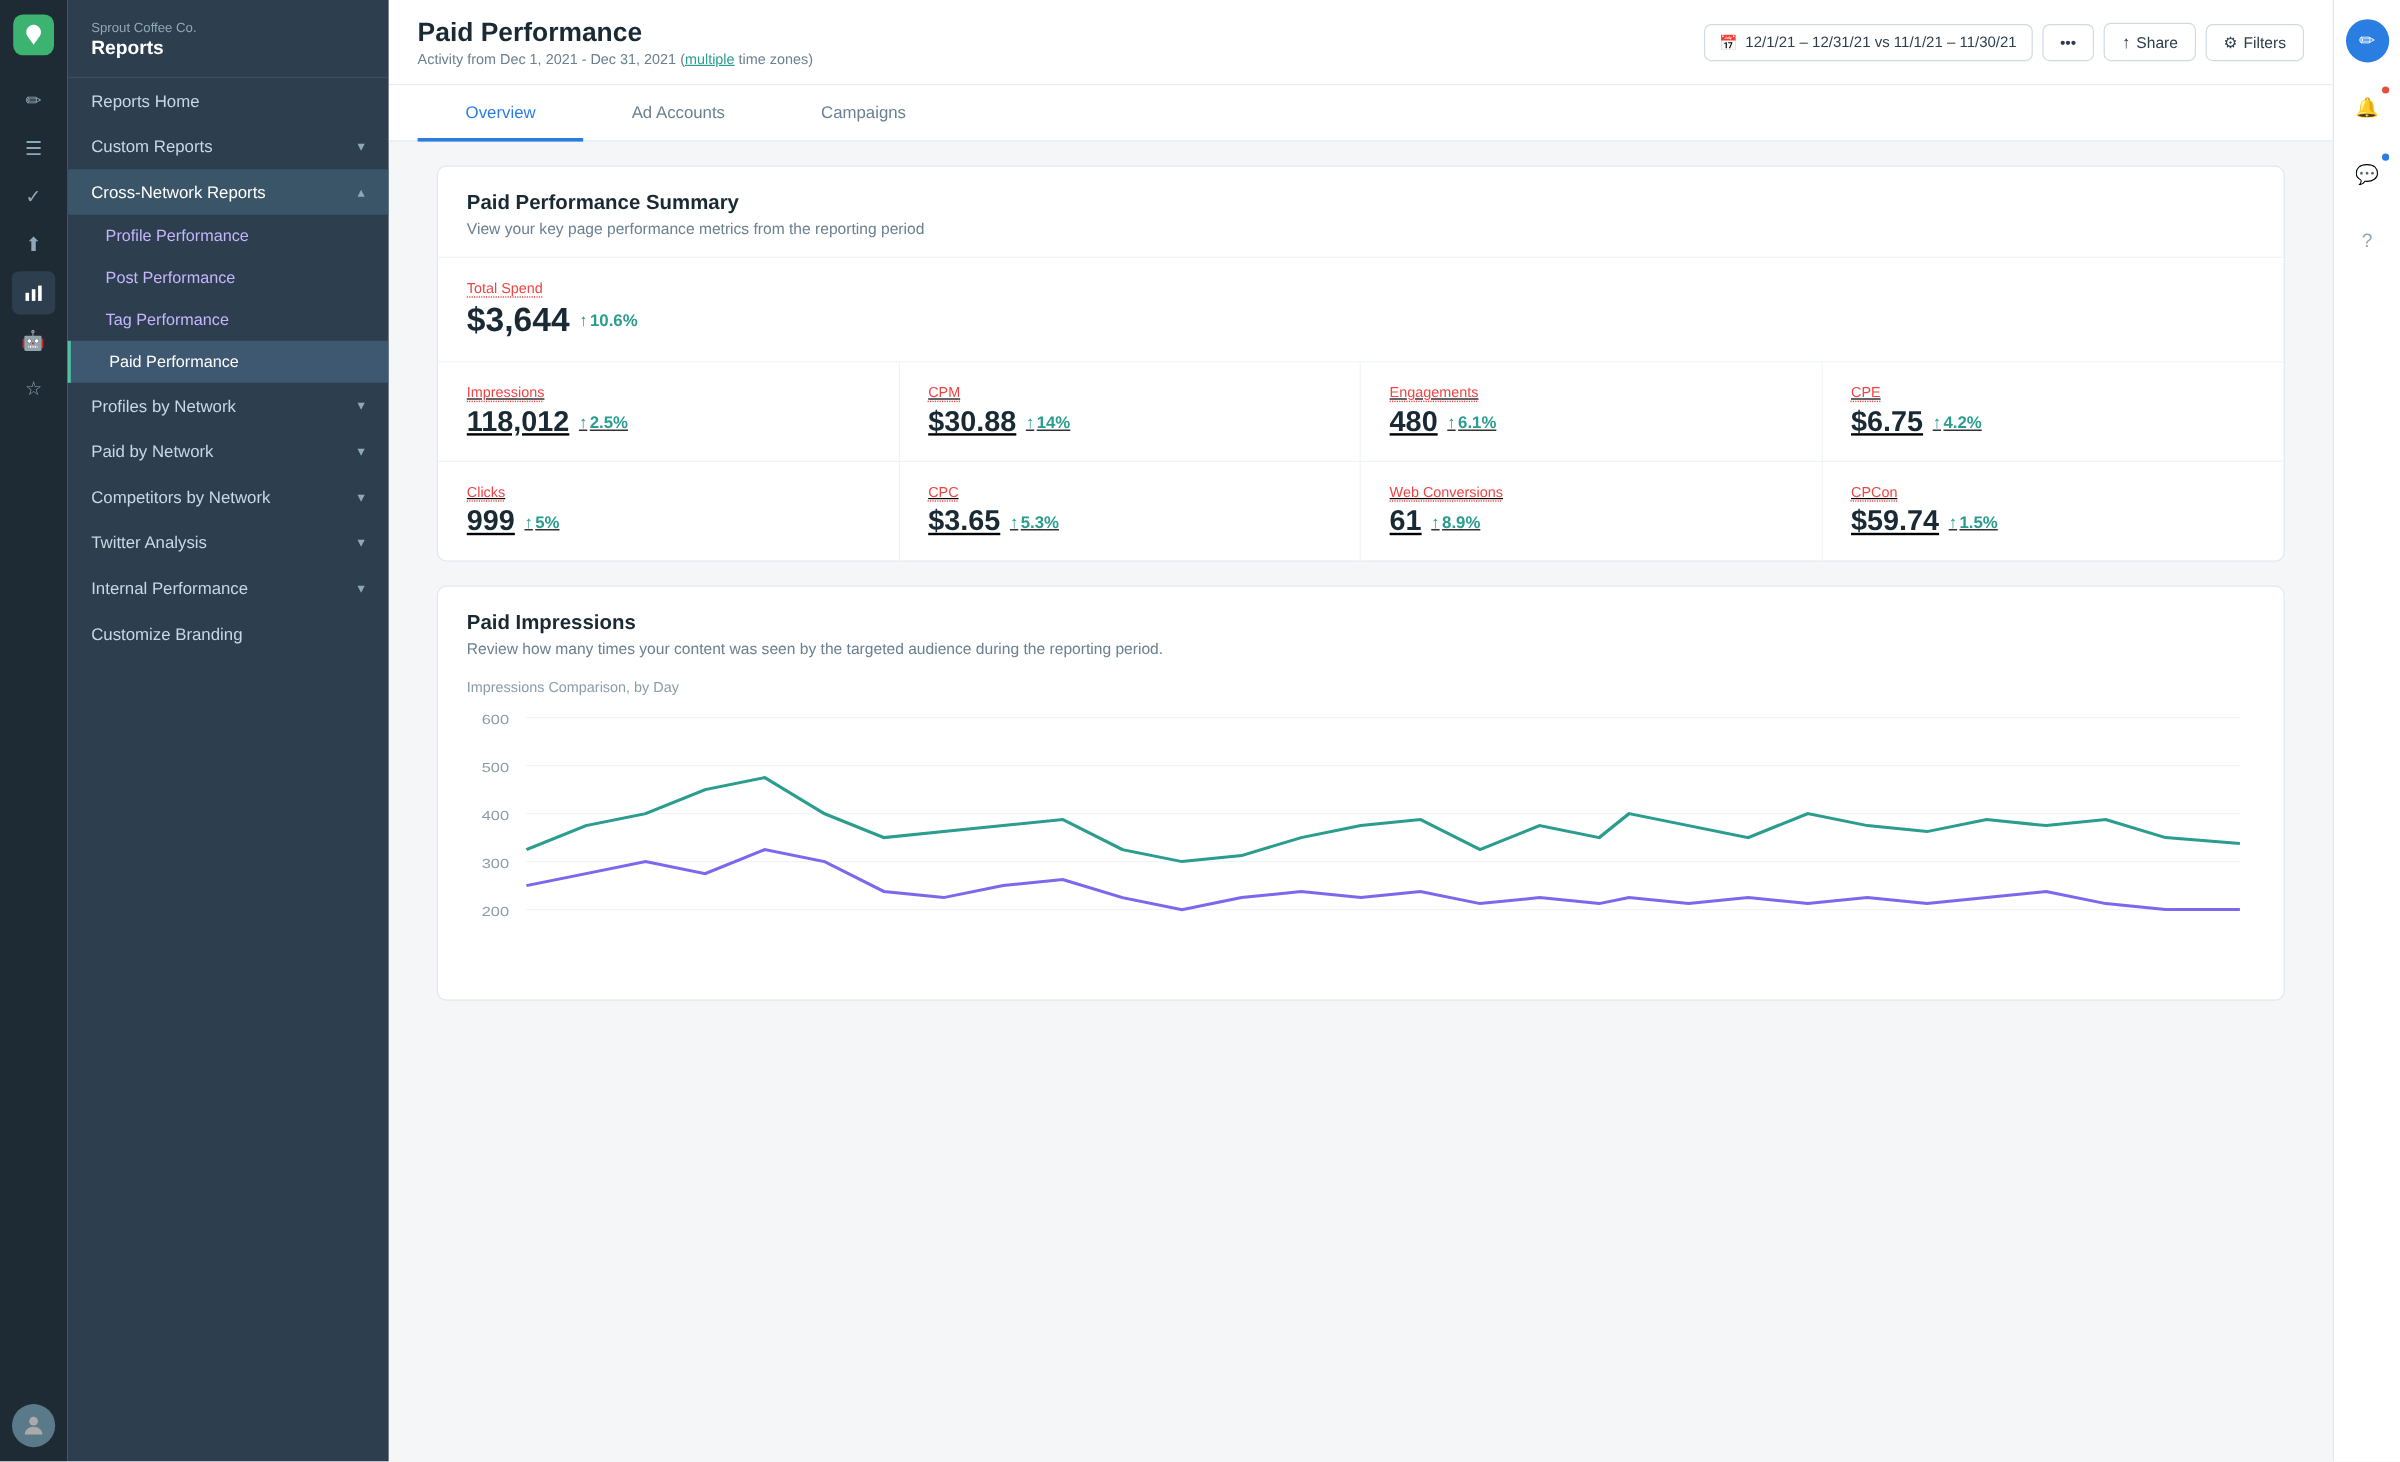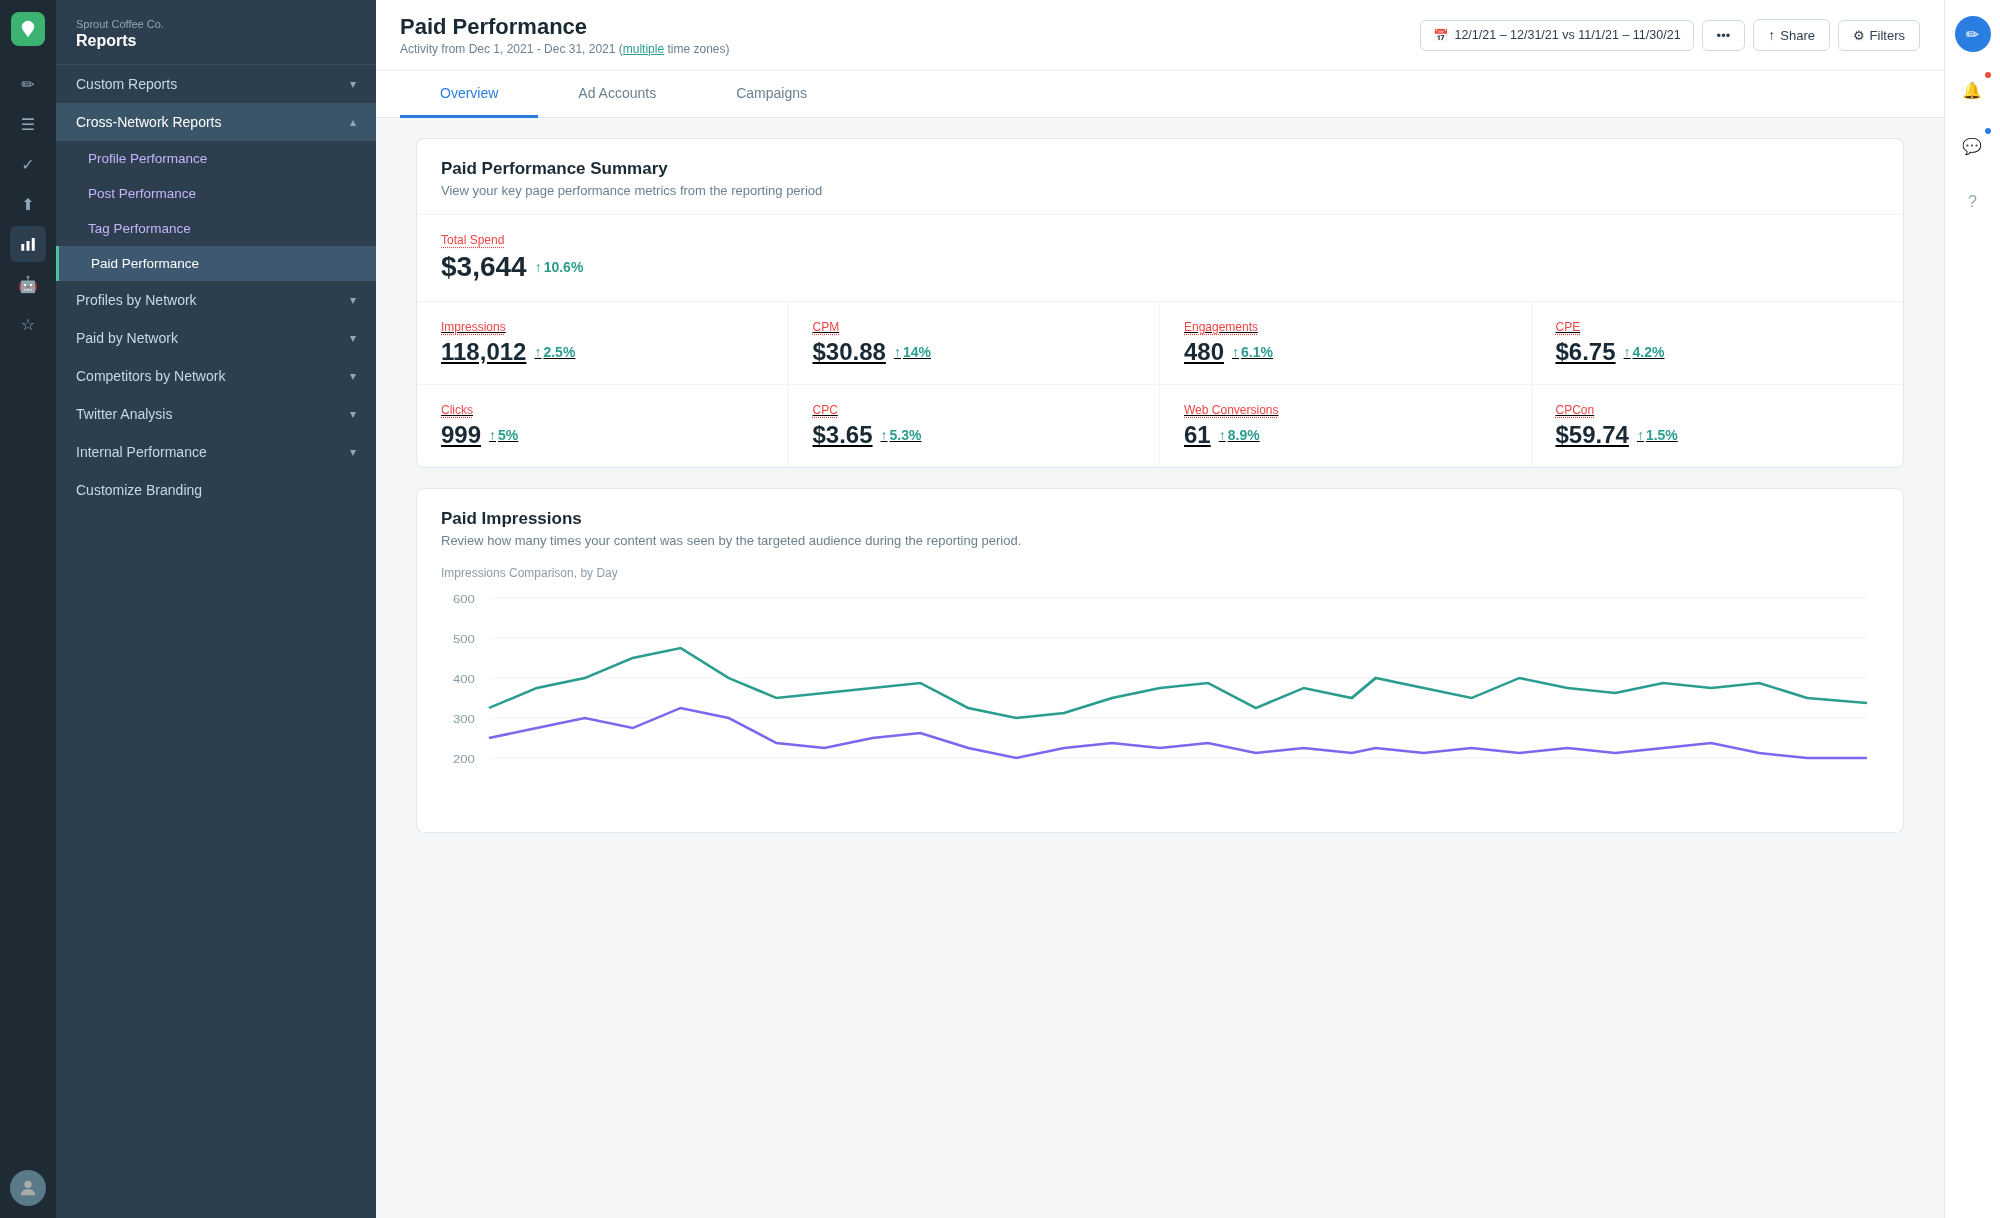--- a/index.html
+++ b/index.html
@@ -40,21 +40,21 @@
       width: 36px; height: 36px;
       border-radius: 50%;
       background: #5a7a8a;
       overflow: hidden;
       display: flex; align-items: center; justify-content: center;
       color: #ccc; font-size: 18px;
     }
 
     
     .sidebar {
-      width: 320px;
+      width: 268px;
       background: #2d3e4e;
       color: #c8d8e4;
       display: flex;
       flex-direction: column;
       overflow-y: auto;
       padding-bottom: 32px;
     }
     .sidebar-header {
       padding: 18px 20px 14px;
       border-bottom: 1px solid #3a4f60;
@@ -296,20 +296,23 @@
       </svg>
   </div>
 </div>
 
 <div class="sidebar">
   <div class="sidebar-header">
     <div class="company">Sprout Coffee Co.</div>
     <div class="section-title">Reports</div>
   </div>
 
+  <div class="sidebar-item">
+    <span class="item-label">Reports Home</span>
+  </div>
 
   <div class="sidebar-item">
     <span class="item-label">Custom Reports</span>
     <span class="chevron">▾</span>
   </div>
 
   <div class="sidebar-item active">
     <span class="item-label">Cross-Network Reports</span>
     <span class="chevron">▴</span>
   </div>

